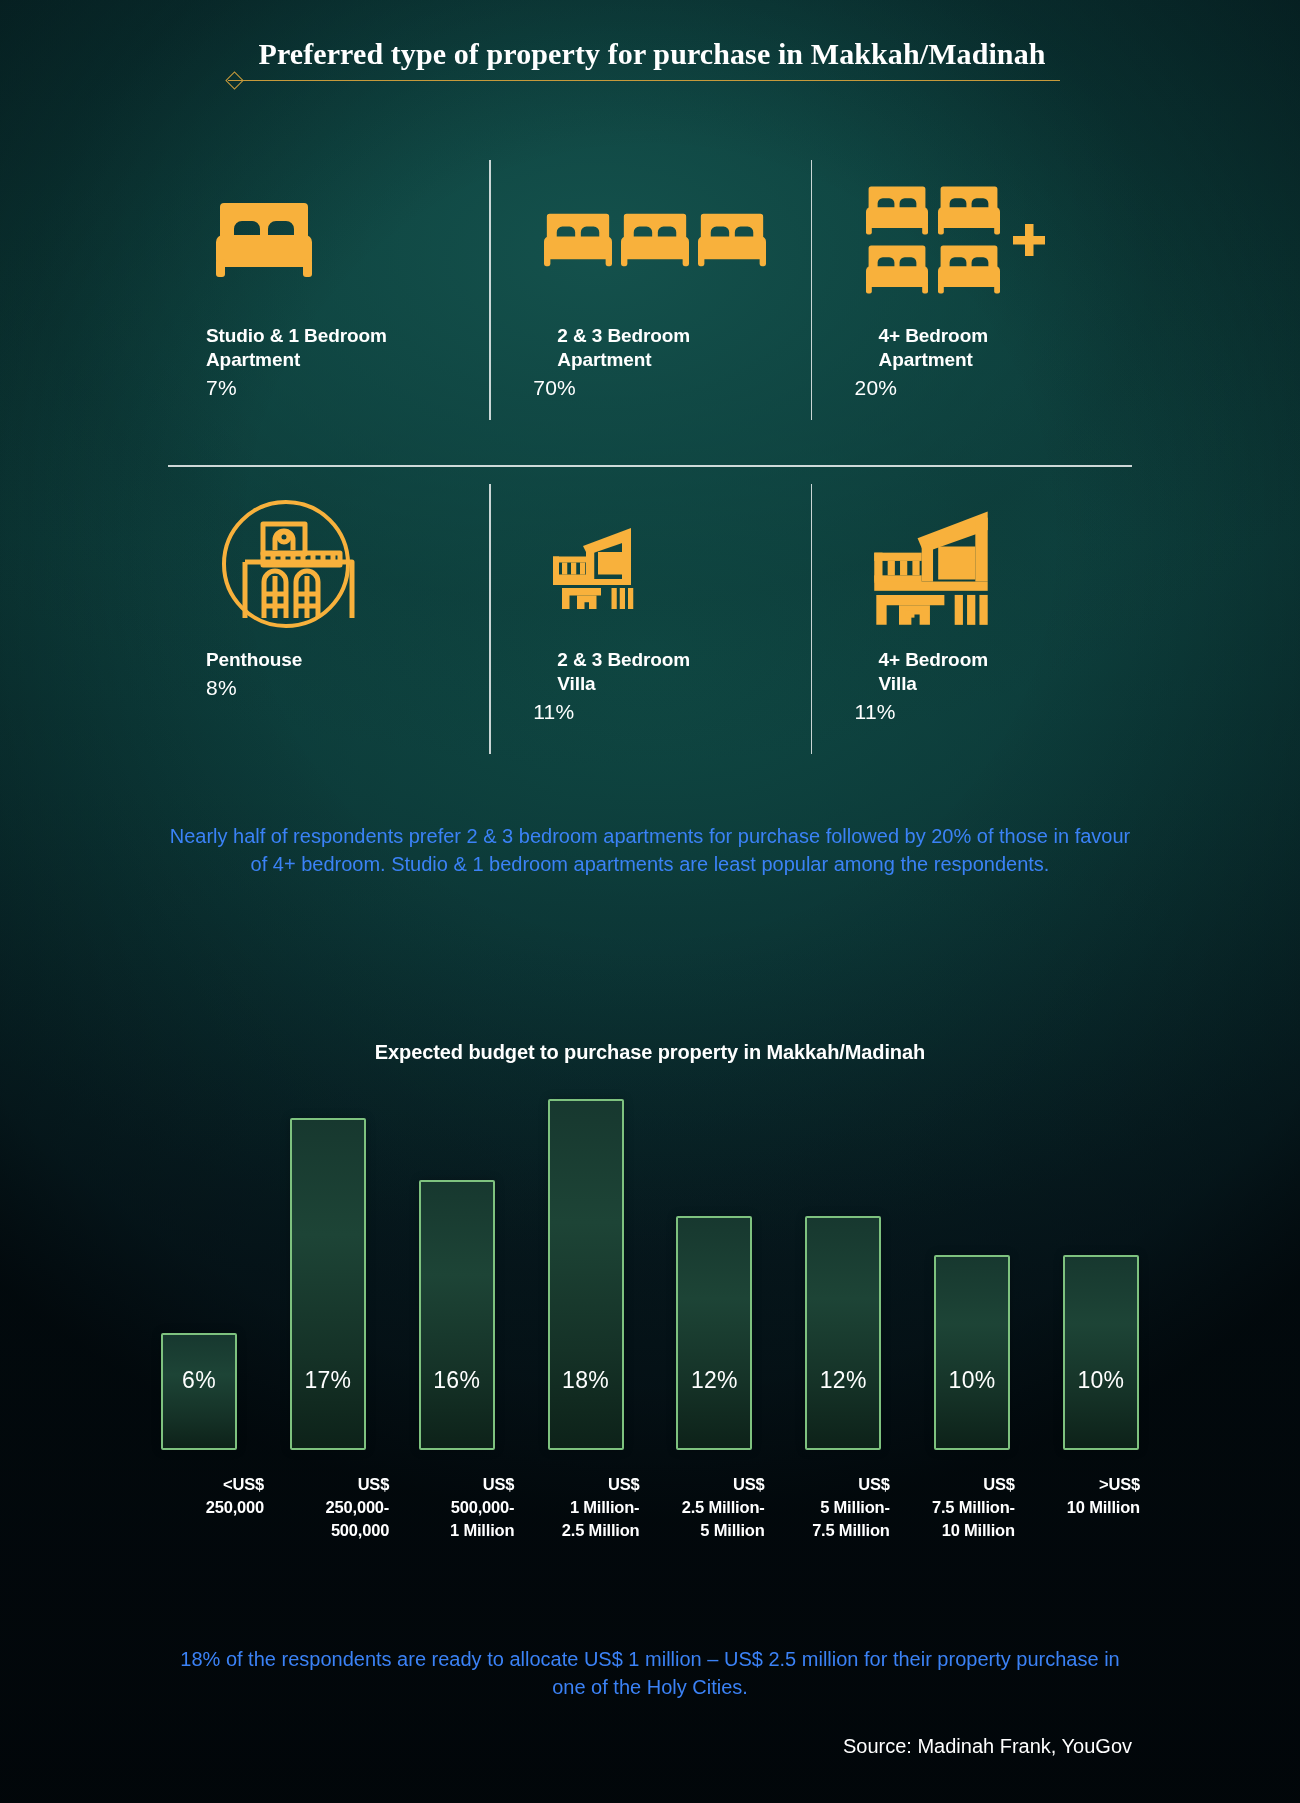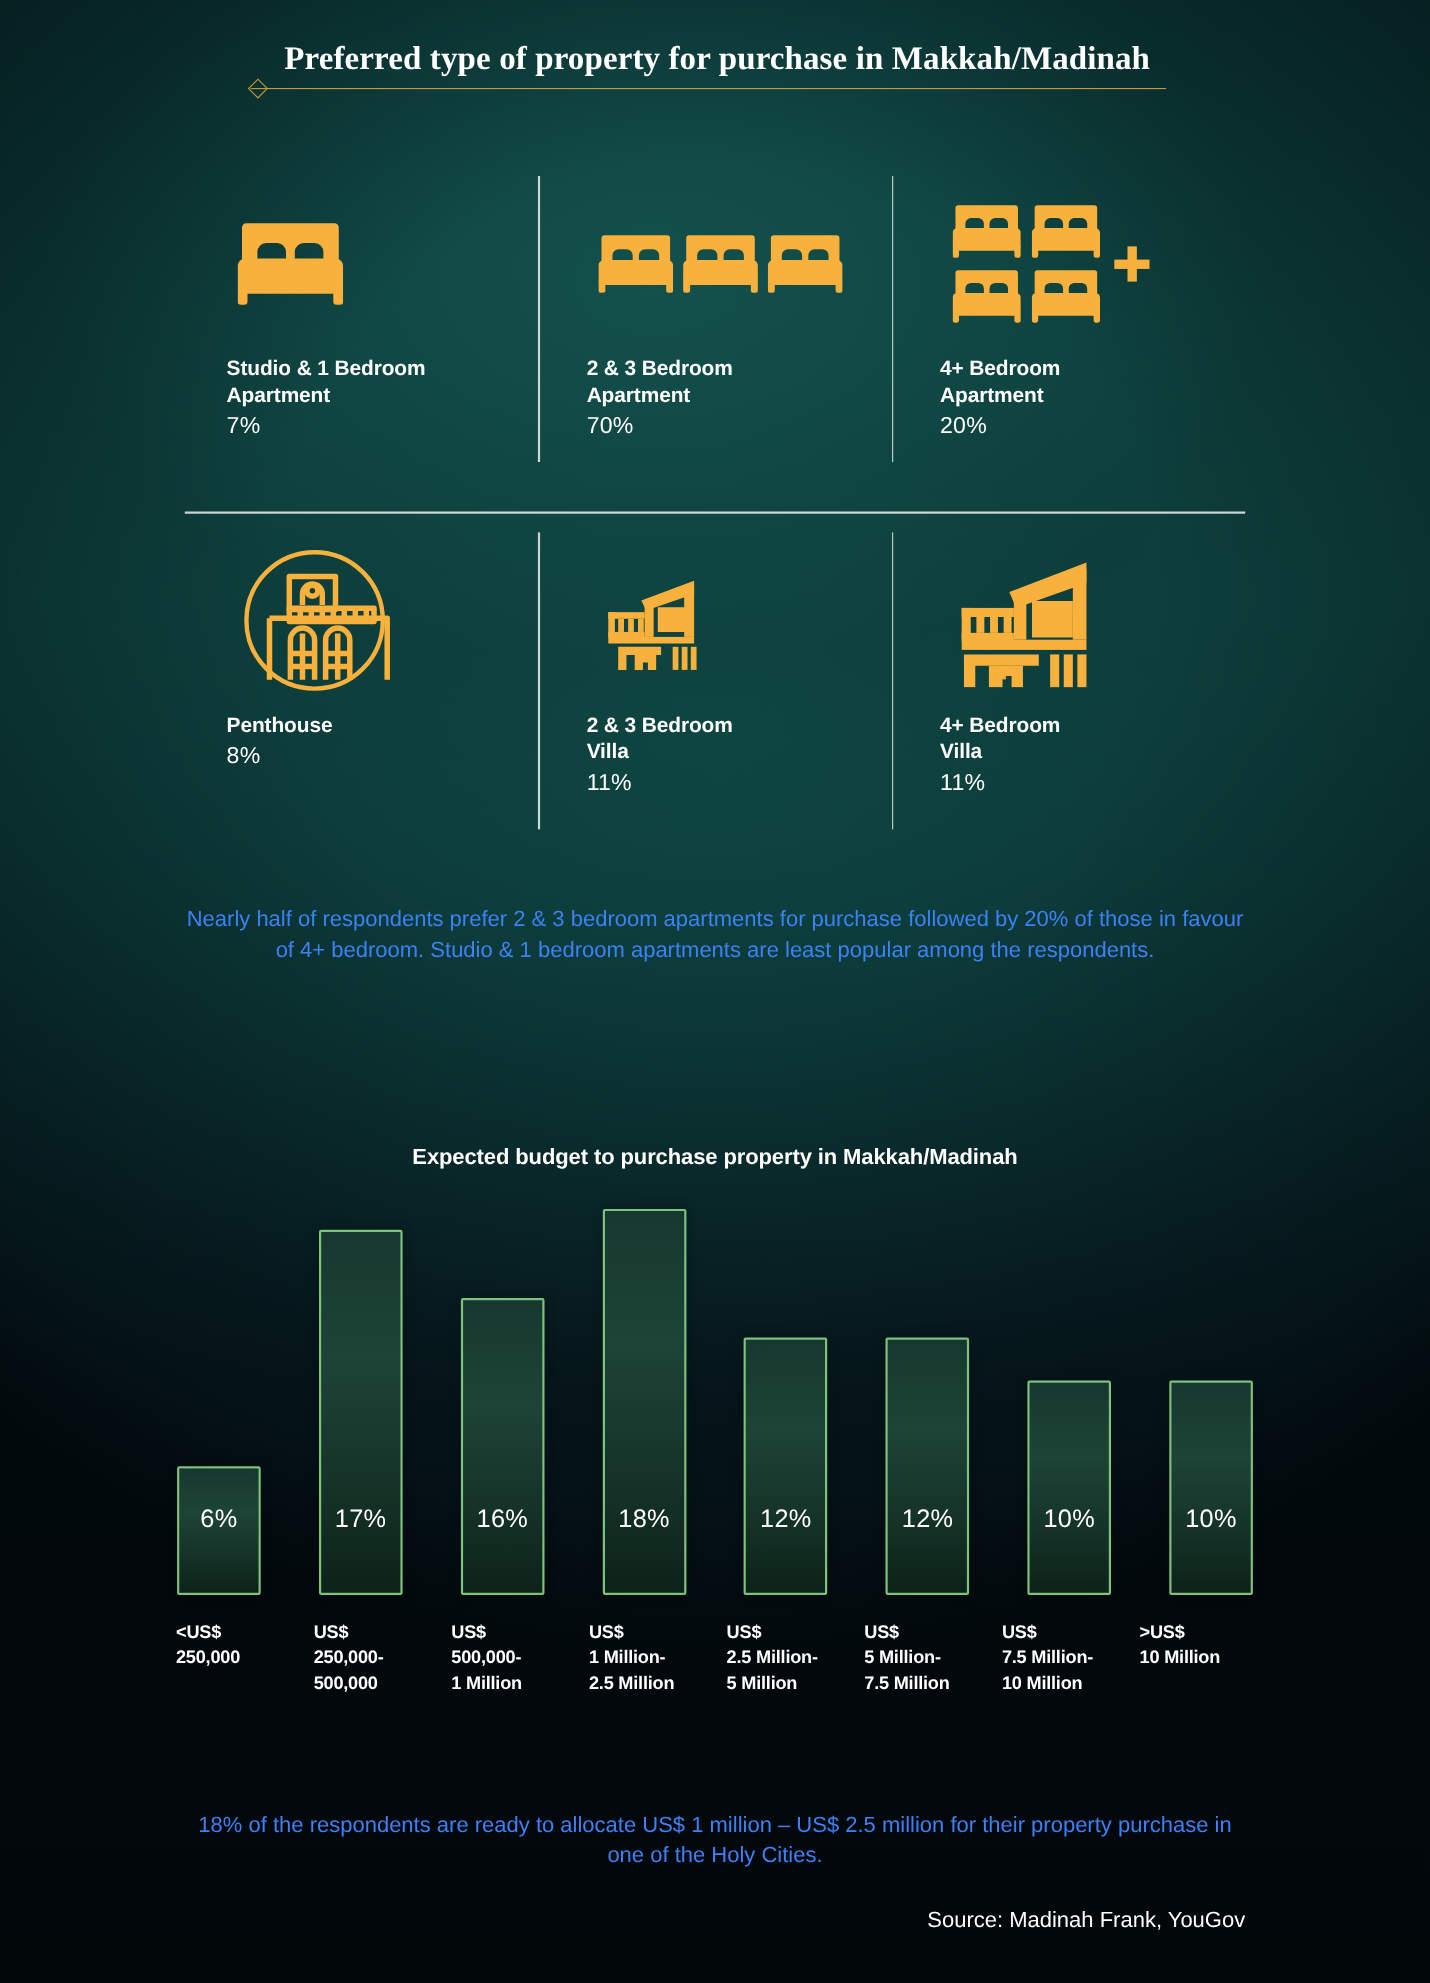--- a/index.html
+++ b/index.html
@@ -99,21 +99,21 @@
   }
   .cell.c2 .icon-area, .cell.c3 .icon-area { padding-left: 55px; }
 
   .cell-label {
     font-size: 19px;
     font-weight: bold;
     line-height: 1.27;
     padding-left: 38px;
     letter-spacing: -0.1px;
   }
-  .cell.c2 .cell-label, .cell.c3 .cell-label { padding-left: 44px; }
+  .cell.c2 .cell-label, .cell.c3 .cell-label { padding-left: 68px; }
   .cell-pct {
     font-size: 21px;
     font-weight: normal;
     line-height: 1.35;
     padding-left: 38px;
     margin-top: 2px;
     letter-spacing: 0.2px;
   }
   .cell.c2 .cell-pct, .cell.c3 .cell-pct { padding-left: 44px; }
 
@@ -201,21 +201,21 @@
   .axis-labels {
     position: absolute;
     left: 160px;
     top: 1473px;
     width: 980px;
     display: flex;
     justify-content: space-between;
   }
   .axis-label {
     width: 104px;
-    text-align: left;
+    text-align: right;
     font-size: 16.5px;
     font-weight: bold;
     line-height: 1.38;
     letter-spacing: -0.2px;
     white-space: pre-line;
   }
 
   
   .source {
     position: absolute;

